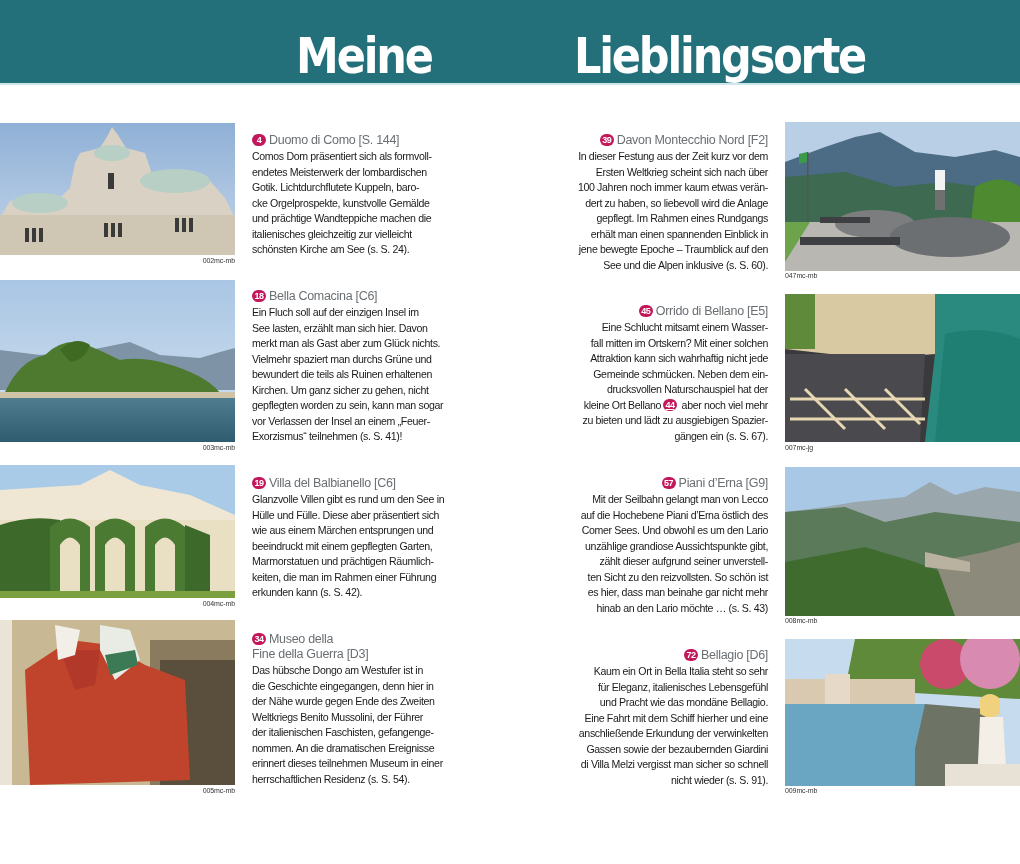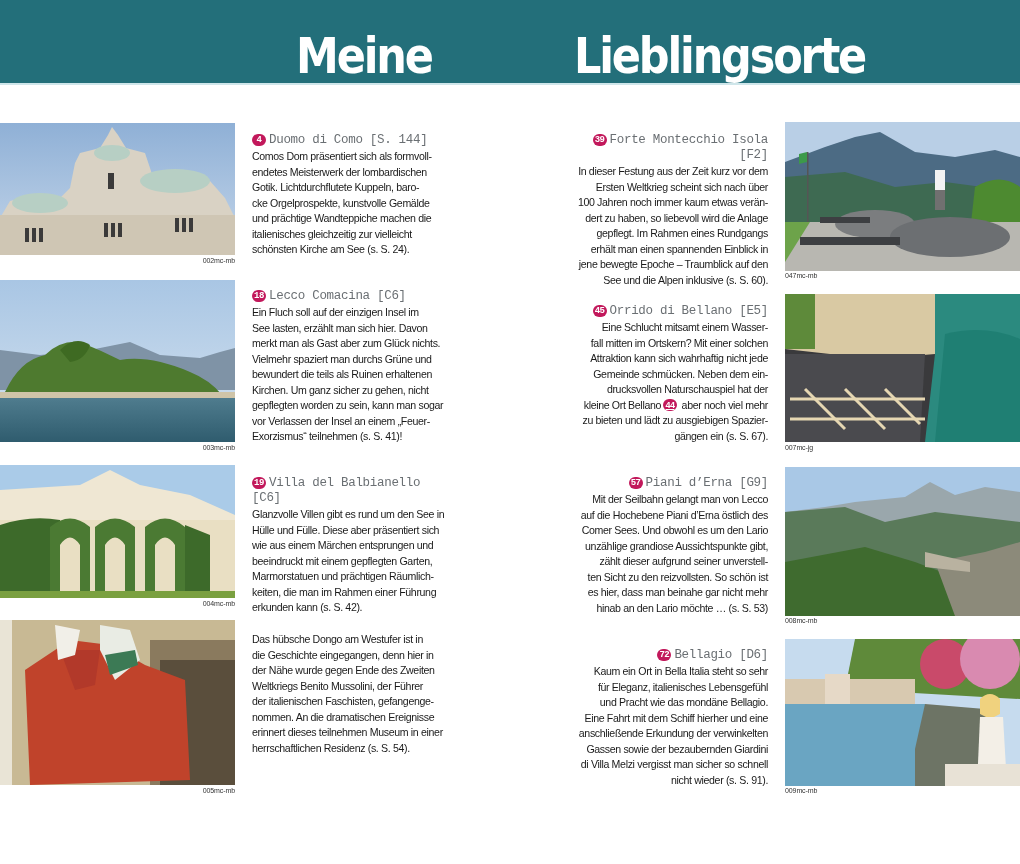--- a/index.html
+++ b/index.html
@@ -33,21 +33,21 @@
   .credit.l { text-align: right; width: 60px; }
   .credit.r { text-align: left; width: 60px; }
 
   .entry {
     position: absolute; width: 200px;
     font-family: "Liberation Sans", sans-serif;
   }
   .entry.left { left: 252px; text-align: left; }
   .entry.right { left: 568px; text-align: right; width: 200px; }
   .entry-title {
-    font-family: Liberation Mono, monospace;
+    font-family: Liberation Sans, sans-serif;
     font-size: 12.5px; line-height: 15px; color: #6a6f73;
     letter-spacing: -0.3px; margin-bottom: 1px;
   }
   .badge {
     display: inline-block; min-width: 14px; height: 12px; padding: 0 2px;
     border-radius: 7px; background: #c2185b; color: #fff;
     font-size: 9px; font-weight: bold; line-height: 12px; text-align: center;
     vertical-align: 1px; margin-right: 3px; letter-spacing: -0.5px;
     box-sizing: border-box;
   }
@@ -223,21 +223,21 @@
     <span class="ln">endetes Meisterwerk der lombardischen</span>
     <span class="ln">Gotik. Lichtdurchflutete Kuppeln, baro-</span>
     <span class="ln">cke Orgelprospekte, kunstvolle Gemälde</span>
     <span class="ln">und prächtige Wandteppiche machen die</span>
     <span class="ln">italienisches gleichzeitig zur vielleicht</span>
     <span class="ln">schönsten Kirche am See (s. S. 24).</span>
   </div>
 </div>
 
 <div class="entry left" style="top:289px;">
-  <div class="entry-title"><span class="badge">18</span><span>Lecco Comacina [C6]</span></div>
+  <div class="entry-title"><span class="badge">18</span><span>Bella Comacina [C6]</span></div>
   <div class="entry-body">
     <span class="ln">Ein Fluch soll auf der einzigen Insel im</span>
     <span class="ln">See lasten, erzählt man sich hier. Davon</span>
     <span class="ln">merkt man als Gast aber zum Glück nichts.</span>
     <span class="ln">Vielmehr spaziert man durchs Grüne und</span>
     <span class="ln">bewundert die teils als Ruinen erhaltenen</span>
     <span class="ln">Kirchen. Um ganz sicher zu gehen, nicht</span>
     <span class="ln">gepflegten worden zu sein, kann man sogar</span>
     <span class="ln">vor Verlassen der Insel an einem „Feuer-</span>
     <span class="ln">Exorzismus“ teilnehmen (s. S. 41)!</span>
@@ -251,34 +251,35 @@
     <span class="ln">Hülle und Fülle. Diese aber präsentiert sich</span>
     <span class="ln">wie aus einem Märchen entsprungen und</span>
     <span class="ln">beeindruckt mit einem gepflegten Garten,</span>
     <span class="ln">Marmorstatuen und prächtigen Räumlich-</span>
     <span class="ln">keiten, die man im Rahmen einer Führung</span>
     <span class="ln">erkunden kann (s. S. 42).</span>
   </div>
 </div>
 
 <div class="entry left" style="top:632px;">
+  <div class="entry-title"><span class="badge">34</span><span>Museo della</span><br><span>Fine della Guerra [D3]</span></div>
   <div class="entry-body">
     <span class="ln">Das hübsche Dongo am Westufer ist in</span>
     <span class="ln">die Geschichte eingegangen, denn hier in</span>
     <span class="ln">der Nähe wurde gegen Ende des Zweiten</span>
     <span class="ln">Weltkriegs Benito Mussolini, der Führer</span>
     <span class="ln">der italienischen Faschisten, gefangenge-</span>
     <span class="ln">nommen. An die dramatischen Ereignisse</span>
     <span class="ln">erinnert dieses teilnehmen Museum in einer</span>
     <span class="ln">herrschaftlichen Residenz (s. S. 54).</span>
   </div>
 </div>
 
 <div class="entry right" style="top:133px;">
-  <div class="entry-title"><span class="badge">39</span><span>Forte Montecchio Isola [F2]</span></div>
+  <div class="entry-title"><span class="badge">39</span><span>Davon Montecchio Nord [F2]</span></div>
   <div class="entry-body">
     <span class="ln">In dieser Festung aus der Zeit kurz vor dem</span>
     <span class="ln">Ersten Weltkrieg scheint sich nach über</span>
     <span class="ln">100 Jahren noch immer kaum etwas verän-</span>
     <span class="ln">dert zu haben, so liebevoll wird die Anlage</span>
     <span class="ln">gepflegt. Im Rahmen eines Rundgangs</span>
     <span class="ln">erhält man einen spannenden Einblick in</span>
     <span class="ln">jene bewegte Epoche – Traumblick auf den</span>
     <span class="ln">See und die Alpen inklusive (s. S. 60).</span>
   </div>
@@ -301,21 +302,21 @@
 <div class="entry right" style="top:476px;">
   <div class="entry-title"><span class="badge">57</span><span>Piani d’Erna [G9]</span></div>
   <div class="entry-body">
     <span class="ln">Mit der Seilbahn gelangt man von Lecco</span>
     <span class="ln">auf die Hochebene Piani d’Erna östlich des</span>
     <span class="ln">Comer Sees. Und obwohl es um den Lario</span>
     <span class="ln">unzählige grandiose Aussichtspunkte gibt,</span>
     <span class="ln">zählt dieser aufgrund seiner unverstell-</span>
     <span class="ln">ten Sicht zu den reizvollsten. So schön ist</span>
     <span class="ln">es hier, dass man beinahe gar nicht mehr</span>
-    <span class="ln">hinab an den Lario möchte … (s. S. 53)</span>
+    <span class="ln">hinab an den Lario möchte … (s. S. 43)</span>
   </div>
 </div>
 
 <div class="entry right" style="top:648px;">
   <div class="entry-title"><span class="badge">72</span><span>Bellagio [D6]</span></div>
   <div class="entry-body">
     <span class="ln">Kaum ein Ort in Bella Italia steht so sehr</span>
     <span class="ln">für Eleganz, italienisches Lebensgefühl</span>
     <span class="ln">und Pracht wie das mondäne Bellagio.</span>
     <span class="ln">Eine Fahrt mit dem Schiff hierher und eine</span>

